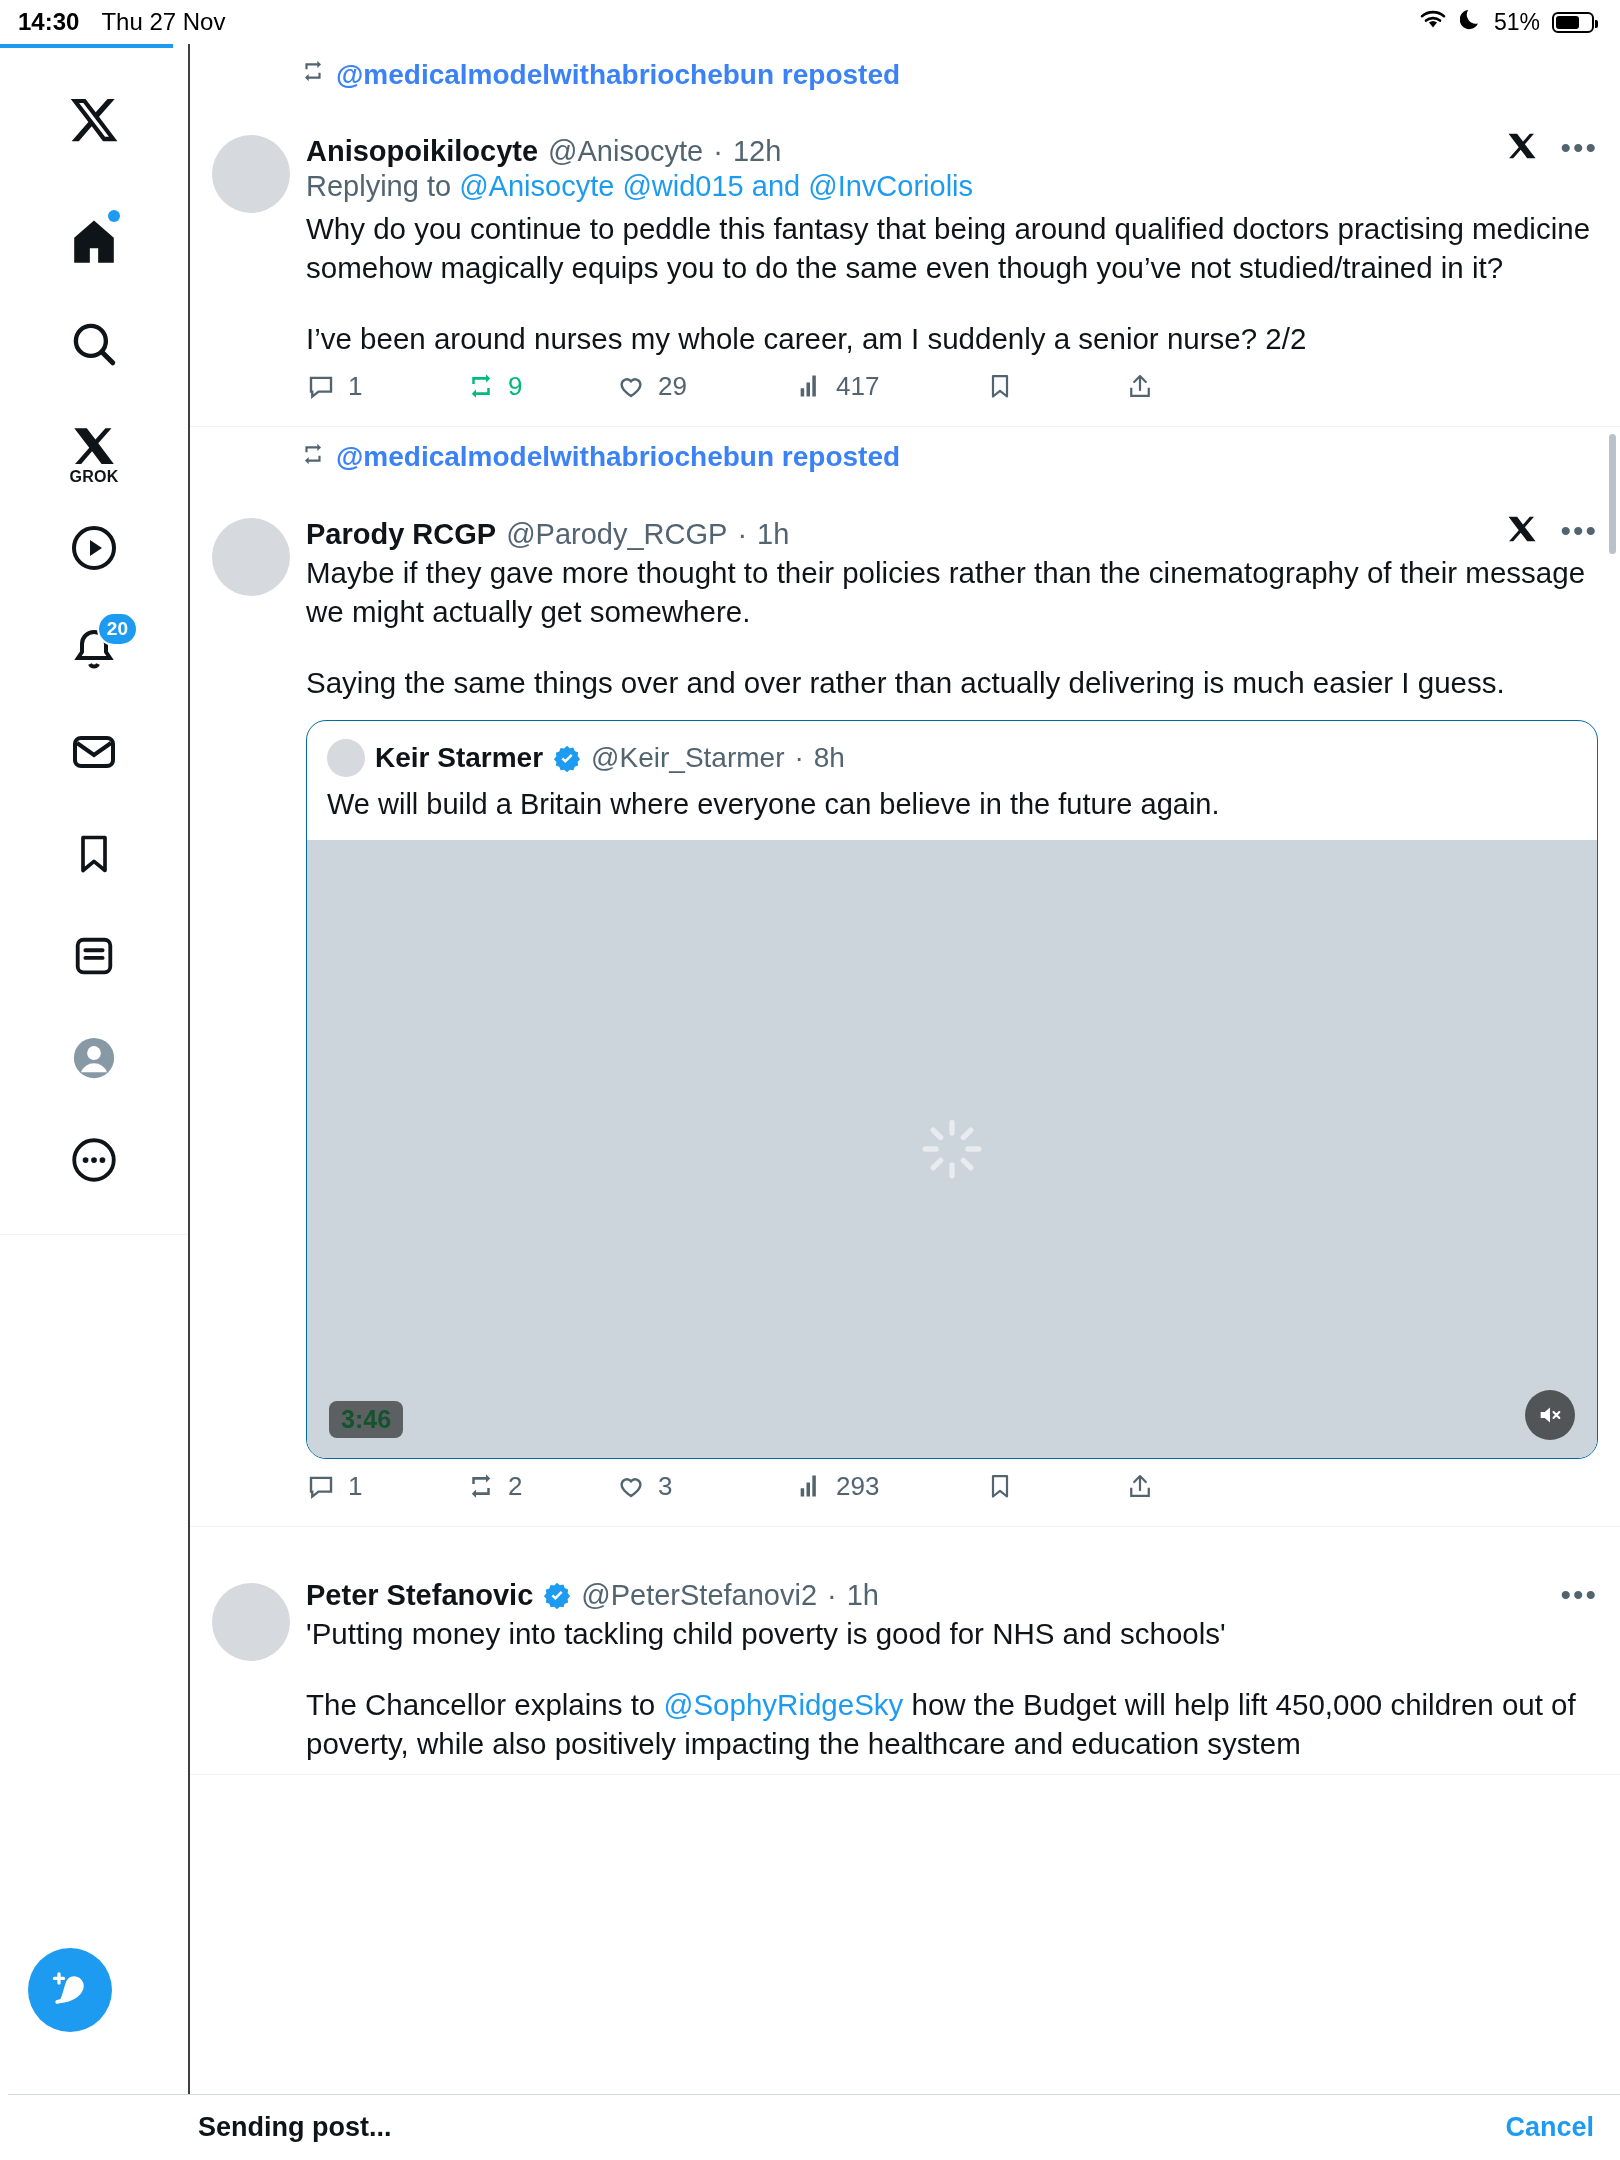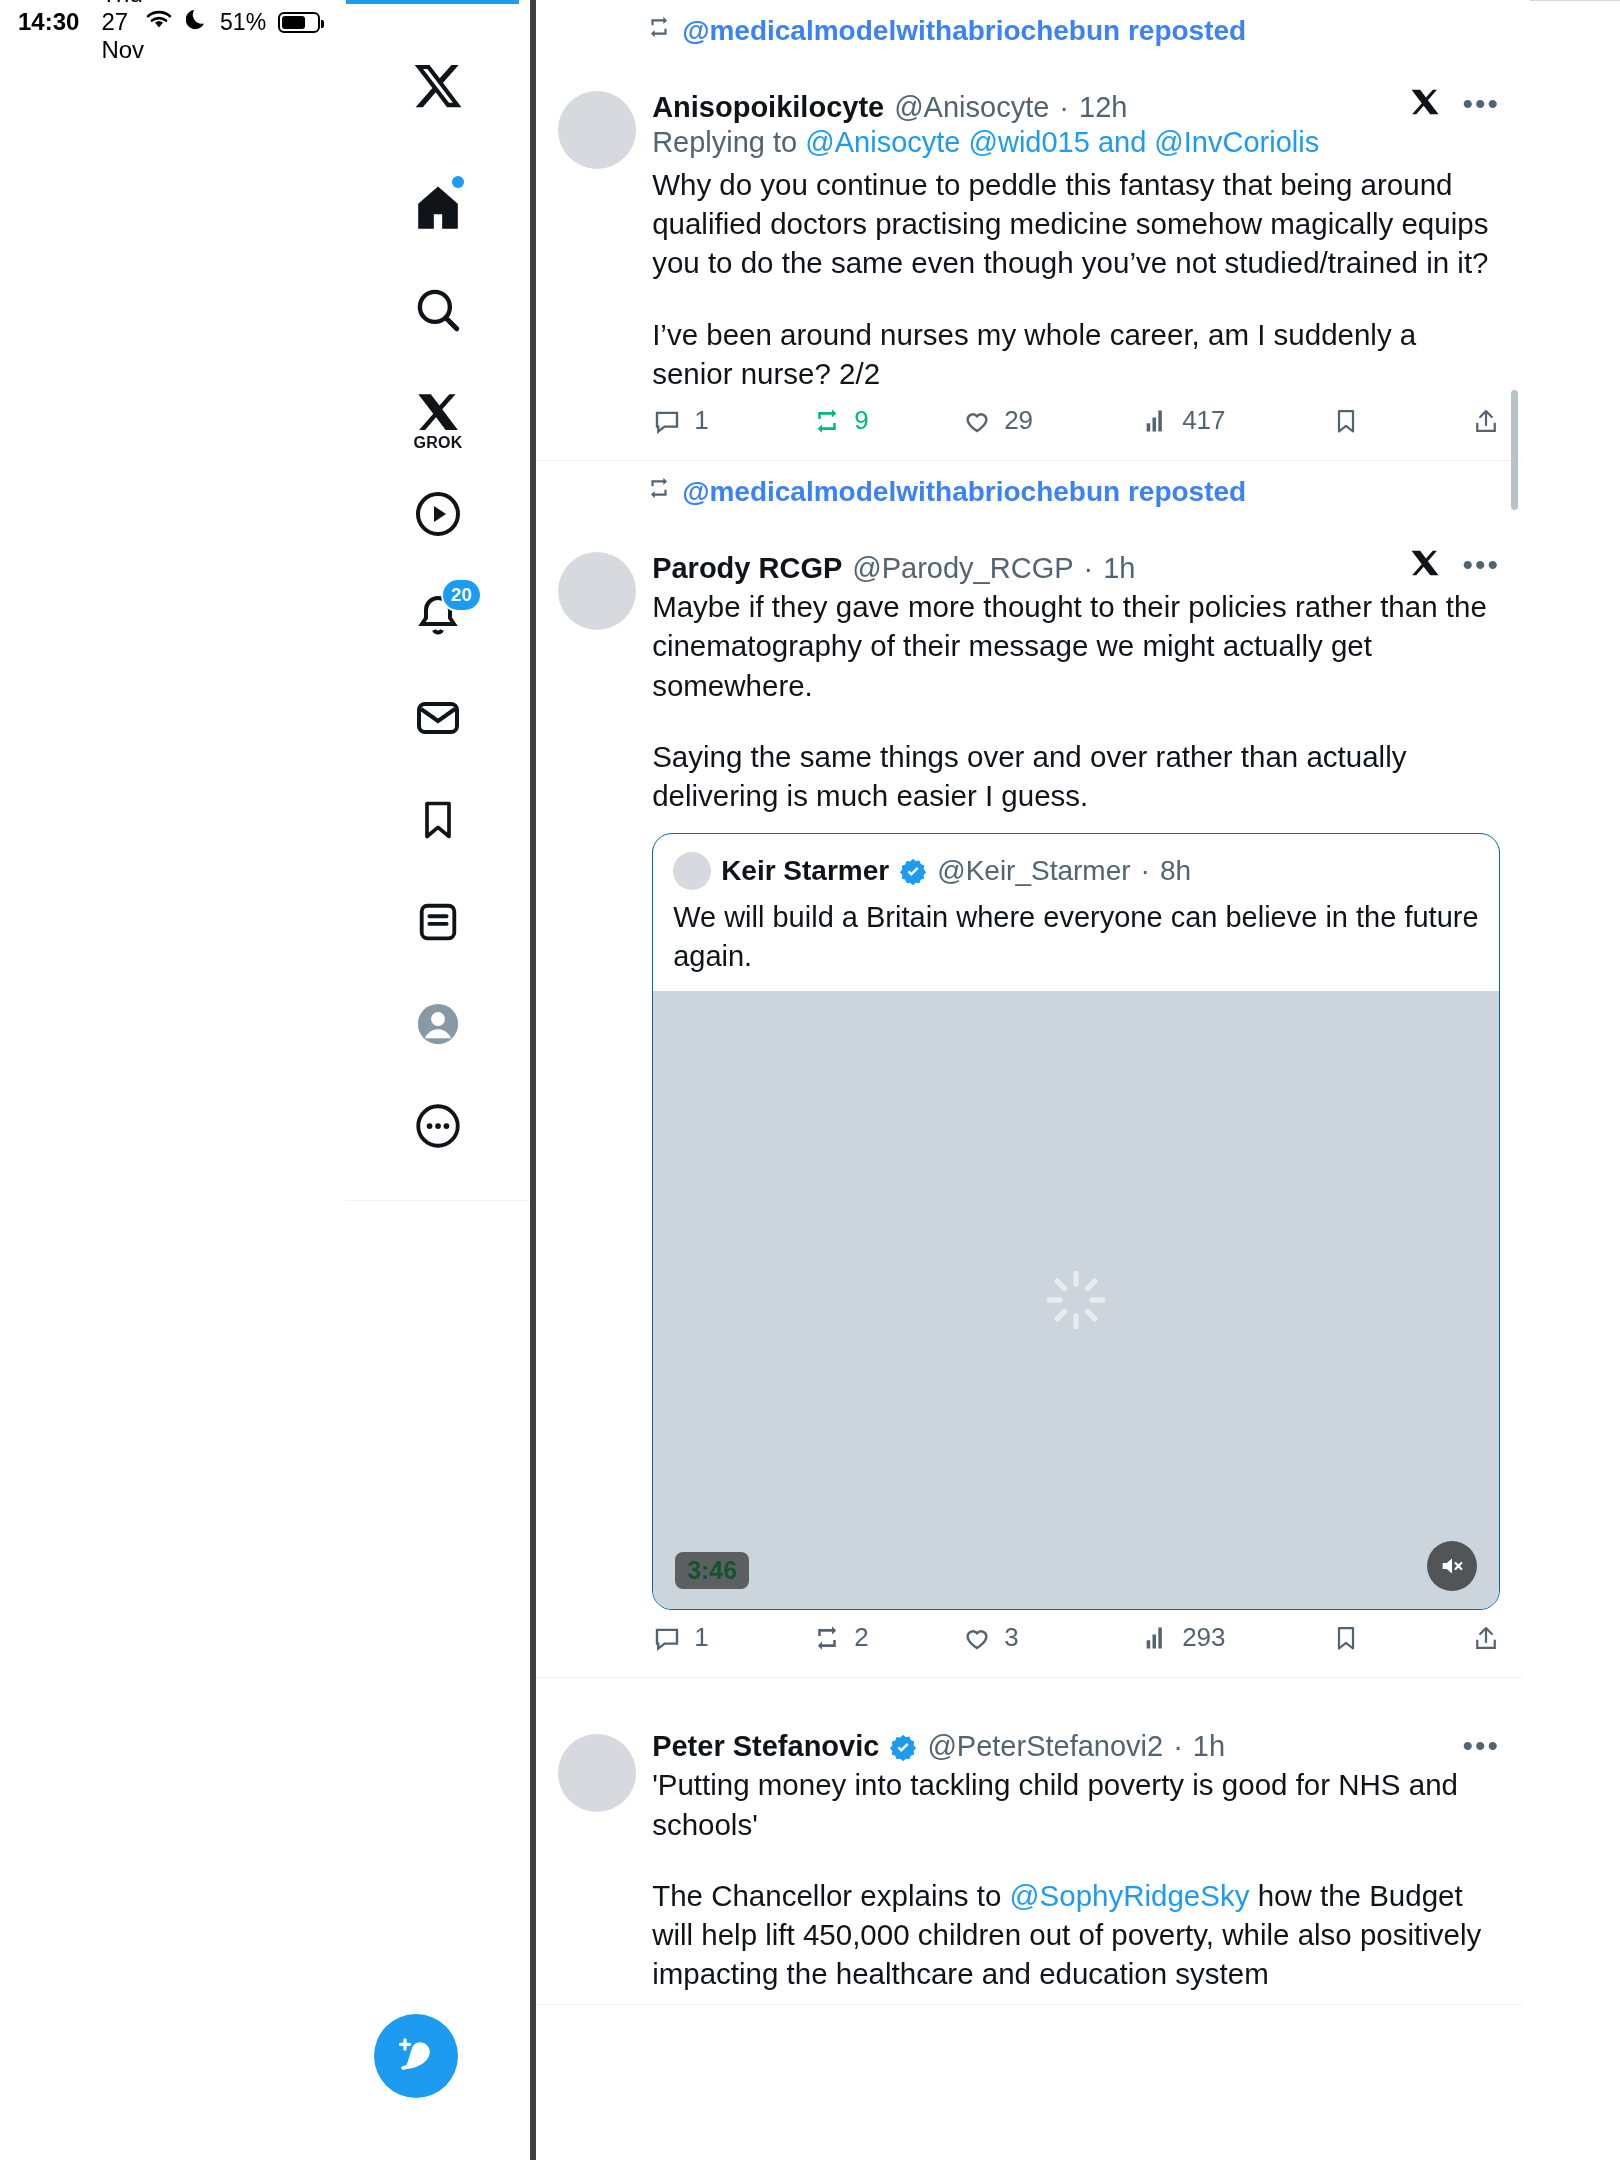--- a/index.html
+++ b/index.html
@@ -3,21 +3,21 @@
 <meta charset="utf-8">
 <style>
   * { box-sizing: border-box; margin: 0; padding: 0; }
   html, body {
     width: 1620px; height: 2160px;
     background: #ffffff;
     font-family: "Liberation Sans", sans-serif;
     color: #0f1419;
     overflow: hidden;
   }
-  .app { position: relative; width: 1620px; height: 2160px; display: flex; flex-direction: row; justify-content: space-between; }
+  .app { position: relative; width: 1620px; height: 2160px; display: flex; flex-direction: column; justify-content: space-between; }
 
   
   .statusbar {
     height: 44px; flex: 0 0 44px;
     display: flex; align-items: center;
     padding: 0 26px 0 18px;
     font-size: 24px; font-weight: 600; color: #000;
     background: #ffffff;
   }
   .statusbar .sb-time { margin-right: 22px; }
@@ -33,23 +33,23 @@
     width: 3.5px; height: 8px; background: #000; border-radius: 0 2px 2px 0;
   }
   .battery .fill { position: absolute; left: 2px; top: 2px; bottom: 2px; width: 60%; background: #000; border-radius: 3px; }
 
   
   .main { flex: 1 1 auto; display: flex; min-height: 0; }
 
   
   .rail {
     width: 190px; flex: 0 0 190px;
-    border-right: 6px solid #404040;
+    border-right: 2px solid #404040;
     display: flex; flex-direction: column; align-items: center;
-    padding-top: 20px;
+    padding-top: 10px;
     position: relative;
     background: #fff;
   }
   .rail .accent-line {
     position: absolute; top: 0; left: 0; width: 173px; height: 4px; background: #1d9bf0;
   }
   .rail-item {
     width: 96px; height: 96px; margin-bottom: 6px;
     display: flex; align-items: center; justify-content: center;
     position: relative; border-radius: 48px; cursor: pointer;

